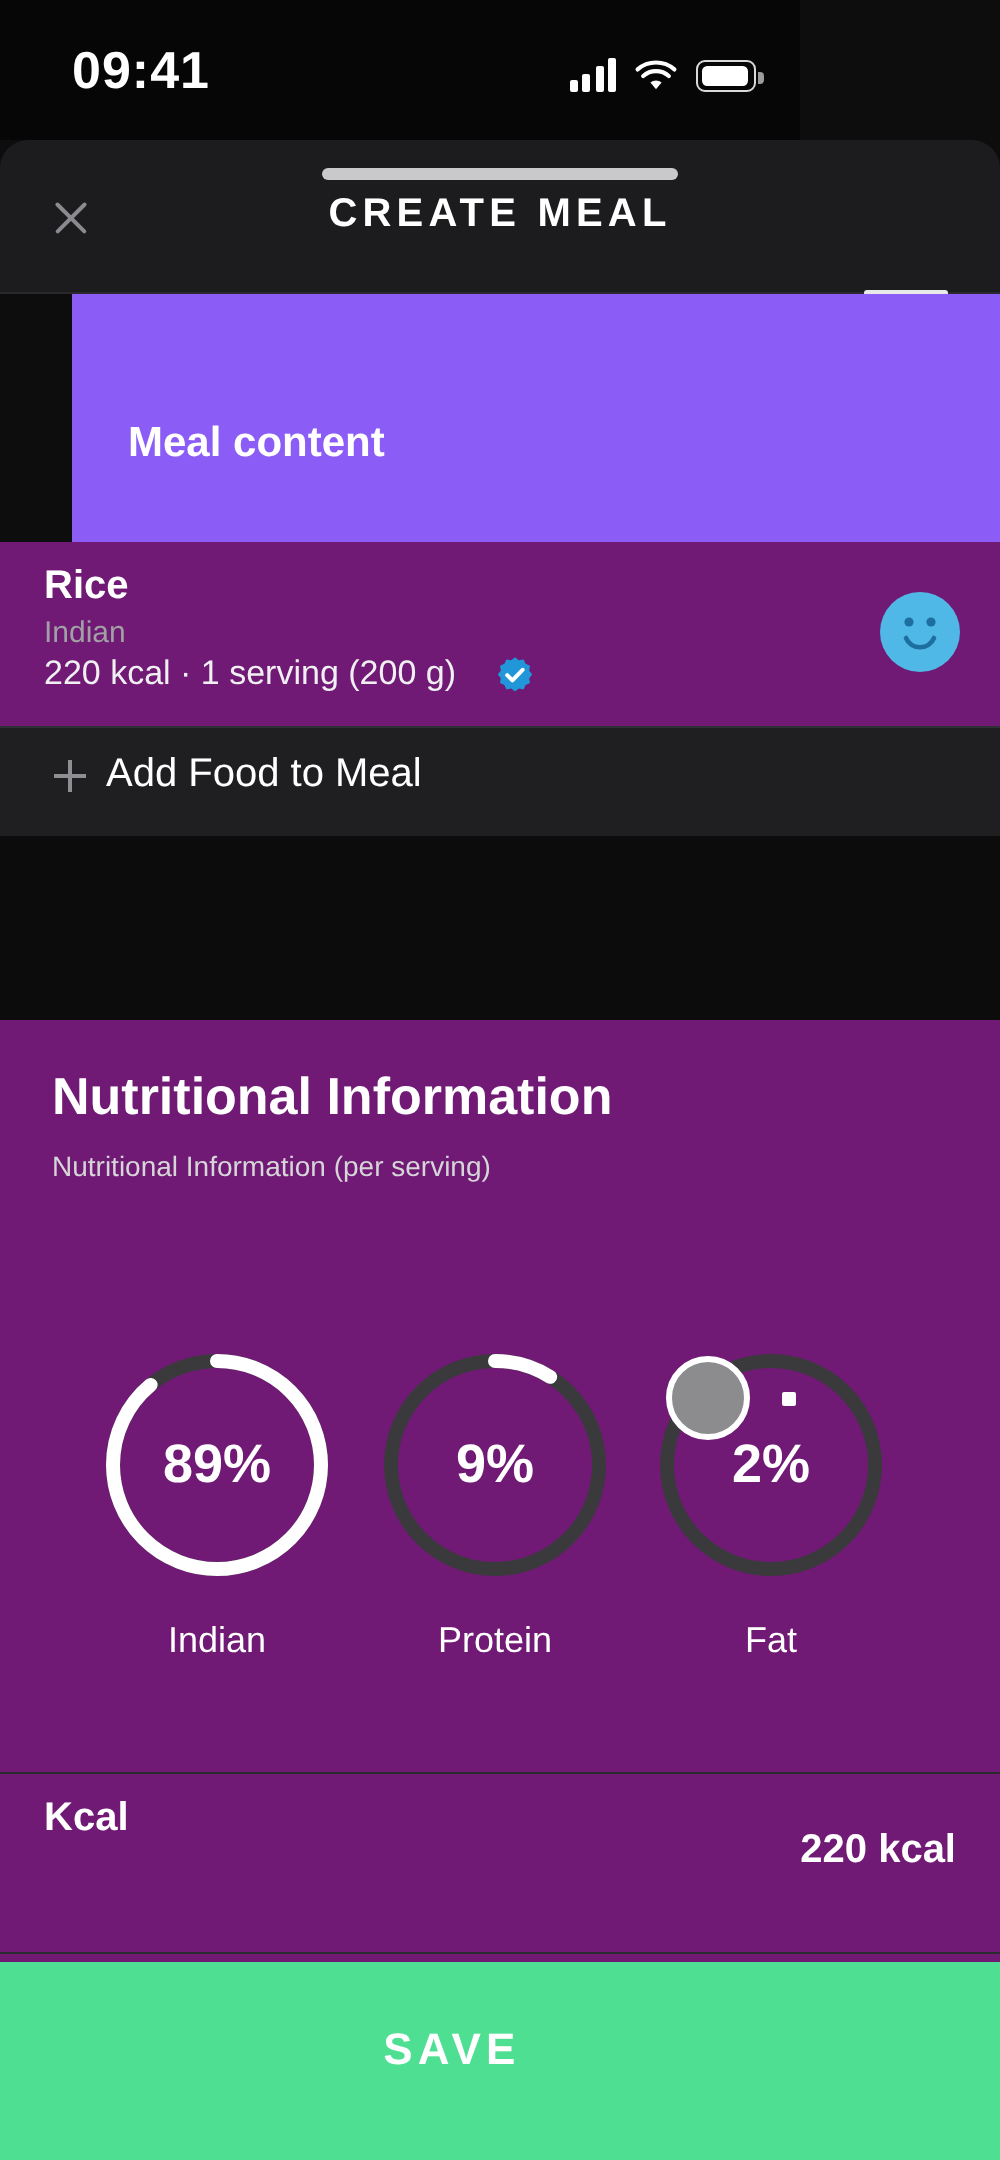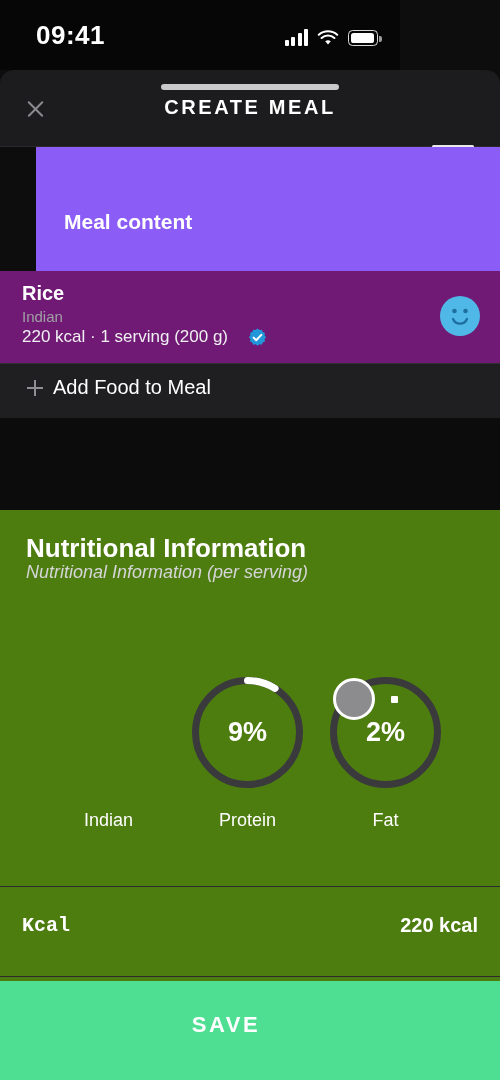--- a/index.html
+++ b/index.html
@@ -144,29 +144,29 @@
   }
 
   .gap-dark {
     position:absolute; left:0; top:418px; width:500px; height:92px;
     background:#0c0c0d;
   }
 
   
   .panel-nutri {
     position:absolute; left:0; top:510px; width:500px; height:471px;
-    background:#4d7c0f;
+    background:#701a75;
   }
   .nutri-title {
     position:absolute; left:26px; top:23px;
     color:#fff; font-size:26px; font-weight:bold;
   }
   .nutri-sub {
-    position:absolute; left:26px; top:52px;
-    color:#d6d6d8; font-size:18px;font-style:italic;
+    position:absolute; left:26px; top:65px;
+    color:#d6d6d8; font-size:14px;
   }
 
   .rings {
     position:absolute; left:0; top:160px; width:500px; height:180px;
   }
   .ring-item {
     position:absolute; top:0; width:130px; height:180px;
   }
   .ring-item.c1 { left:46px; }
   .ring-item.c2 { left:185px; }
@@ -195,22 +195,22 @@
   .fat-tick {
     position:absolute; left:68px; top:26px;
     width:7px; height:7px; background:#fff; border-radius:1px;
   }
 
   .kcal-divider {
     position:absolute; left:0; top:376px; width:500px; height:1px;
     background:#2c2c30;
   }
   .kcal-label {
-    position:absolute; left:22px; top:404px;
-    color:#fff; font-size:20px; font-weight:bold;font-family:Liberation Mono, monospace;
+    position:absolute; left:22px; top:388px;
+    color:#fff; font-size:20px; font-weight:bold;
   }
   .kcal-value {
     position:absolute; right:22px; top:404px;
     color:#fff; font-size:20px; font-weight:bold;margin-left:22px;
   }
   .kcal-bottom-divider {
     position:absolute; left:0; top:466px; width:500px; height:1px;
     background:#2c2c30;
   }
 
@@ -295,20 +295,27 @@
 
   <div class="gap-dark"></div>
 
   <div class="panel-nutri">
     <div class="nutri-title">Nutritional Information</div>
     <div class="nutri-sub">Nutritional Information (per serving)</div>
 
     <div class="rings">
 
       <div class="ring-item c1">
+        <div class="ring-wrap">
+          <svg width="125" height="125" viewBox="0 0 125 125">
+            <circle cx="62.5" cy="62.5" r="52" fill="none" stroke="#3a3a3d" stroke-width="7"></circle>
+            <circle id="arc-0" cx="62.5" cy="62.5" r="52" fill="none" stroke="#ffffff" stroke-width="7" stroke-linecap="round" transform="rotate(-90 62.5 62.5)" stroke-dasharray="290.42278753185644 36.30284844148207"></circle>
+          </svg>
+          <div class="ring-pct">89%</div>
+        </div>
         <div class="ring-label">Indian</div>
       </div>
 
       <div class="ring-item c2">
         <div class="ring-wrap">
           <svg width="125" height="125" viewBox="0 0 125 125">
             <circle cx="62.5" cy="62.5" r="52" fill="none" stroke="#3a3a3d" stroke-width="7"></circle>
             <circle id="arc-1" cx="62.5" cy="62.5" r="52" fill="none" stroke="#ffffff" stroke-width="7" stroke-linecap="round" transform="rotate(-90 62.5 62.5)" stroke-dasharray="29.042278753185645 297.68335722015286"></circle>
           </svg>
           <div class="ring-pct">9%</div>

